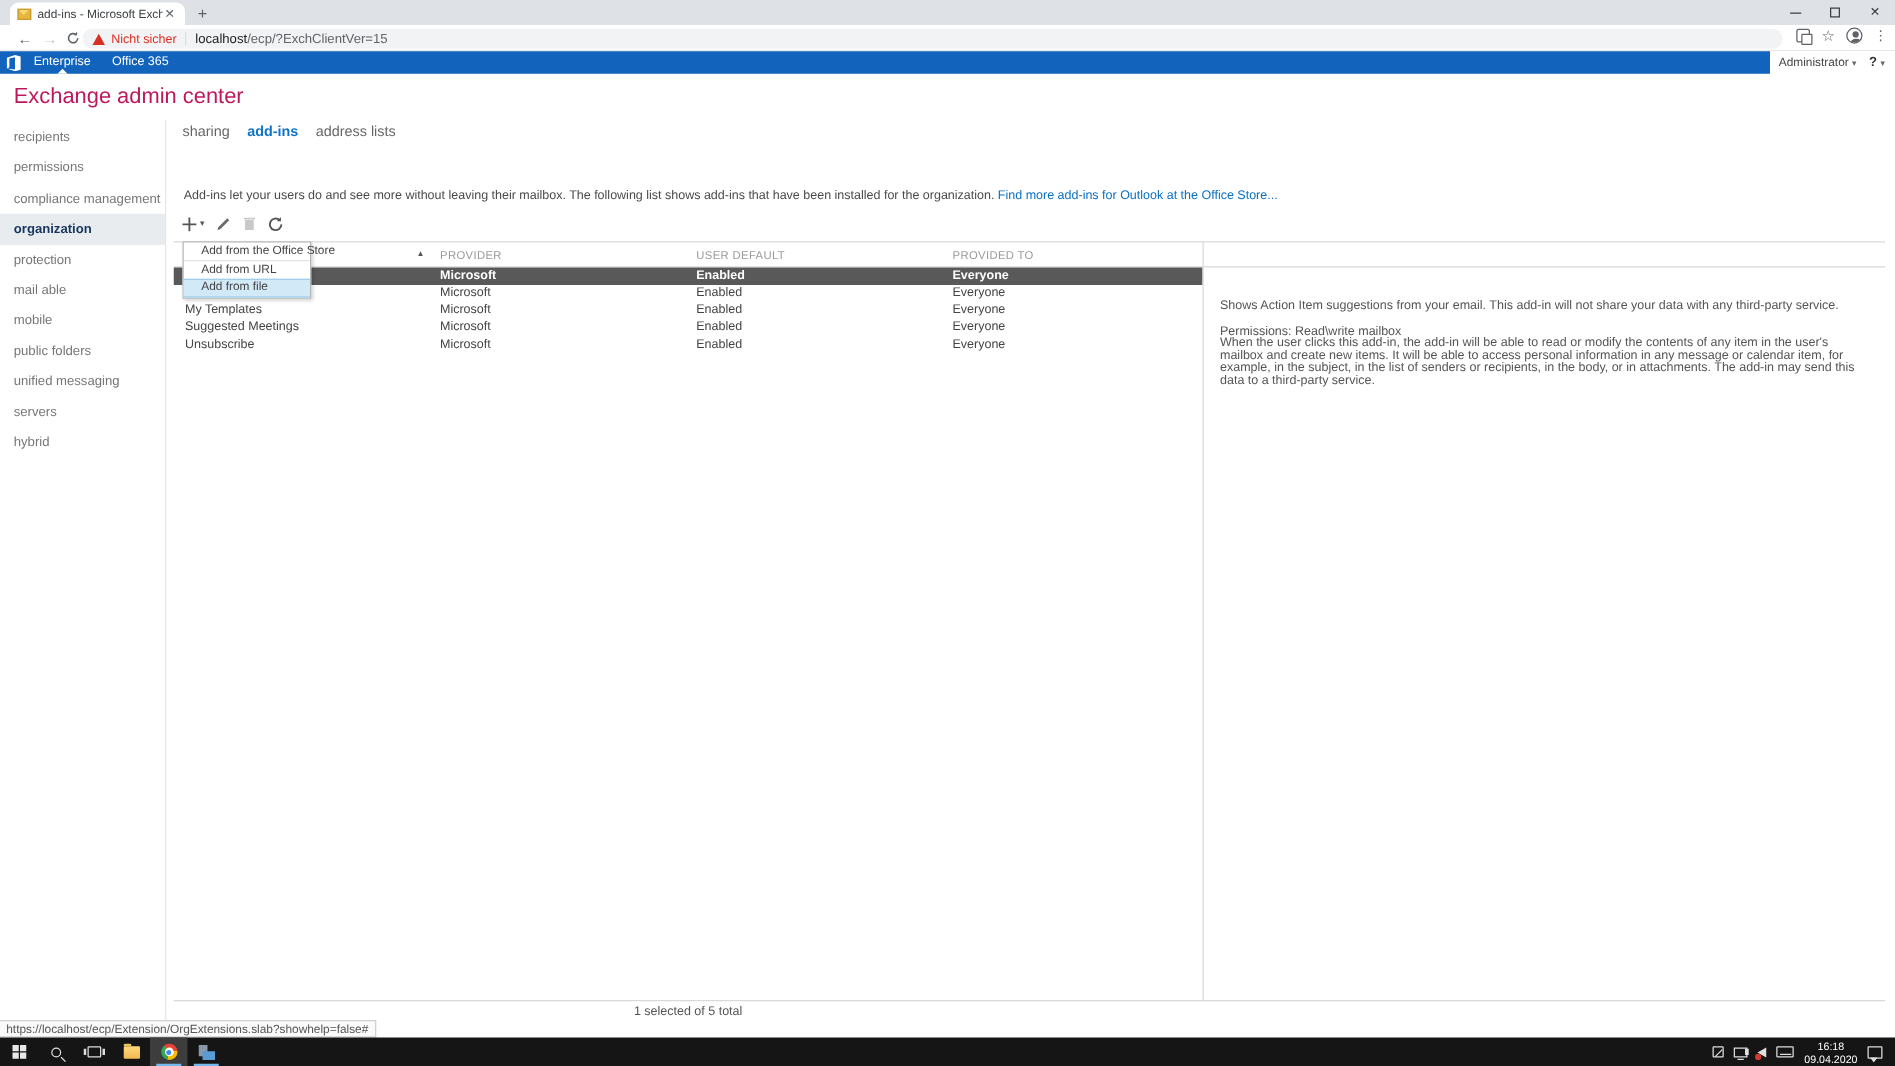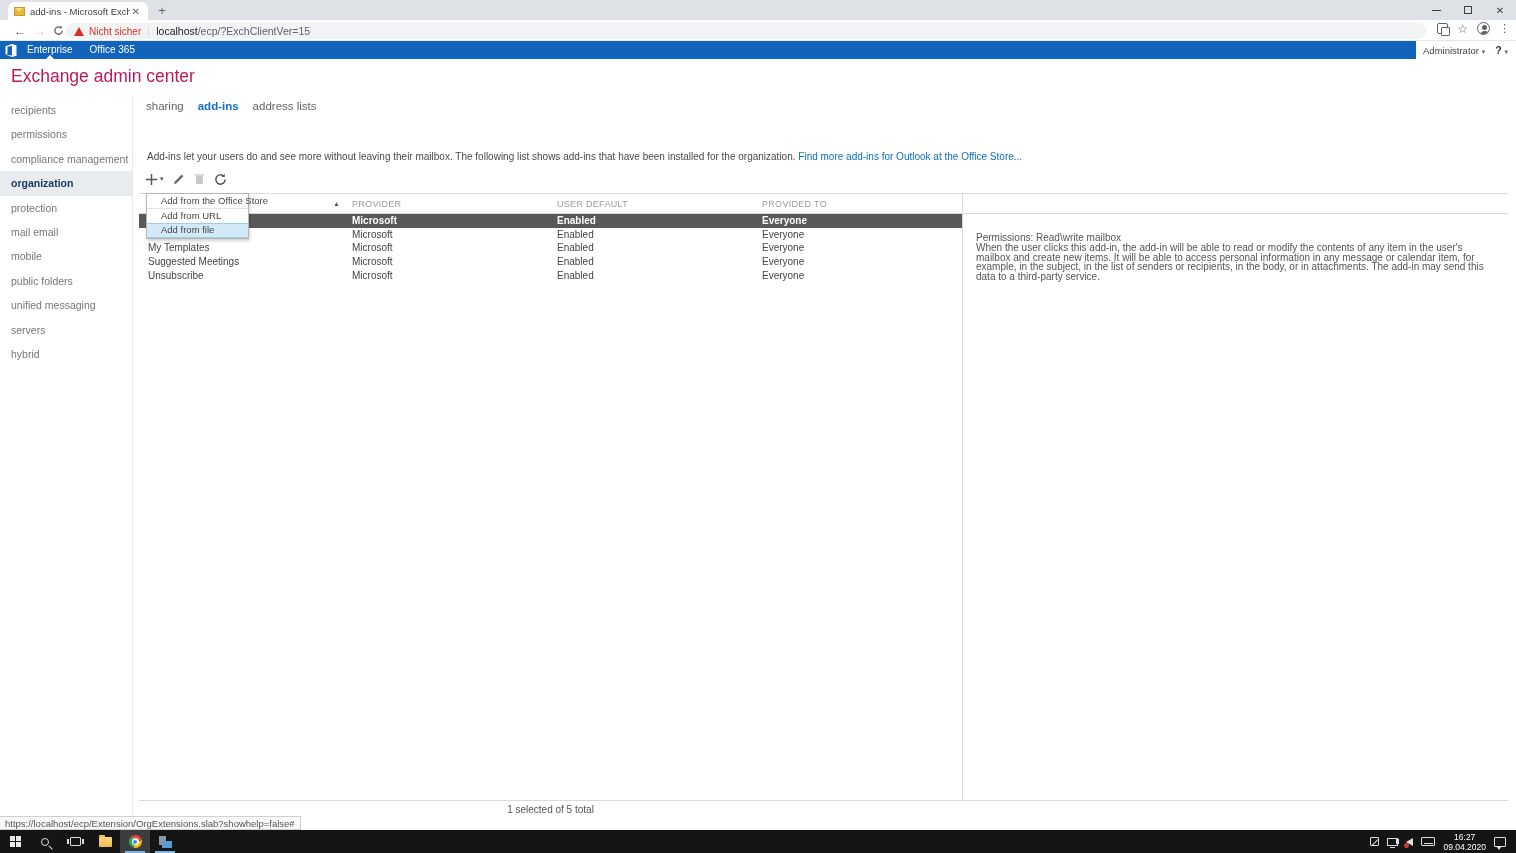--- a/index.html
+++ b/index.html
@@ -202,21 +202,21 @@
 </div>
 
 <h1 class="page-title">Exchange admin center</h1>
 
 <div class="sidebar" id="sidebar">
     <div class="side-item">recipients</div>
     <div class="side-item">permissions</div>
     <div class="side-item">compliance management</div>
     <div class="side-item sel">organization</div>
     <div class="side-item">protection</div>
-    <div class="side-item">mail email</div>
+    <div class="side-item">mail able</div>
     <div class="side-item">mobile</div>
     <div class="side-item">public folders</div>
     <div class="side-item">unified messaging</div>
     <div class="side-item">servers</div>
     <div class="side-item">hybrid</div>
   </div>
 
 <div class="tabsrow" id="tabsrow">
     <span class="tab-item">sharing</span>
     <span class="tab-item sel">add-ins</span>
@@ -292,20 +292,21 @@
         <div class="c1">Microsoft</div>
         <div class="c2">Enabled</div>
         <div class="c3">Everyone</div>
       </div>
     </div>
 </div>
 <div class="hline-bottom"></div>
 <div class="list-footer">1 selected of 5 total</div>
 
 <div class="details">
+  <div class="d-summary">Shows Action Item suggestions from your email. This add-in will not share your data with any third-party service.</div>
   <div class="d-perms">Permissions: Read\write mailbox</div>
   <div class="d-permtext">When the user clicks this add-in, the add-in will be able to read or modify the contents of any item in the user's mailbox and create new items. It will be able to access personal information in any message or calendar item, for example, in the subject, in the list of senders or recipients, in the body, or in attachments. The add-in may send this data to a third-party service.</div>
 </div>
 
 <div class="menu" id="menu">
     <div class="menu-item sep">Add from the Office Store</div>
     <div class="menu-item">Add from URL</div>
     <div class="menu-item hl">Add from file</div>
   </div>
 
@@ -342,20 +343,20 @@
     <span class="tray-ic">
         <span class="net-ic"></span>
       </span>
     <span class="tray-ic">
         <span class="vol-ic"></span>
       </span>
     <span class="tray-ic">
         <span class="kbd-ic"></span>
       </span>
     <span class="clock">
-      <div>16:27</div>
+      <div>16:18</div>
         <div>09.04.2020</div>
     </span>
     <span class="tray-ic">
         <span class="ac-ic"></span>
       </span>
   </div>
 </div>
 
 </body></html>

